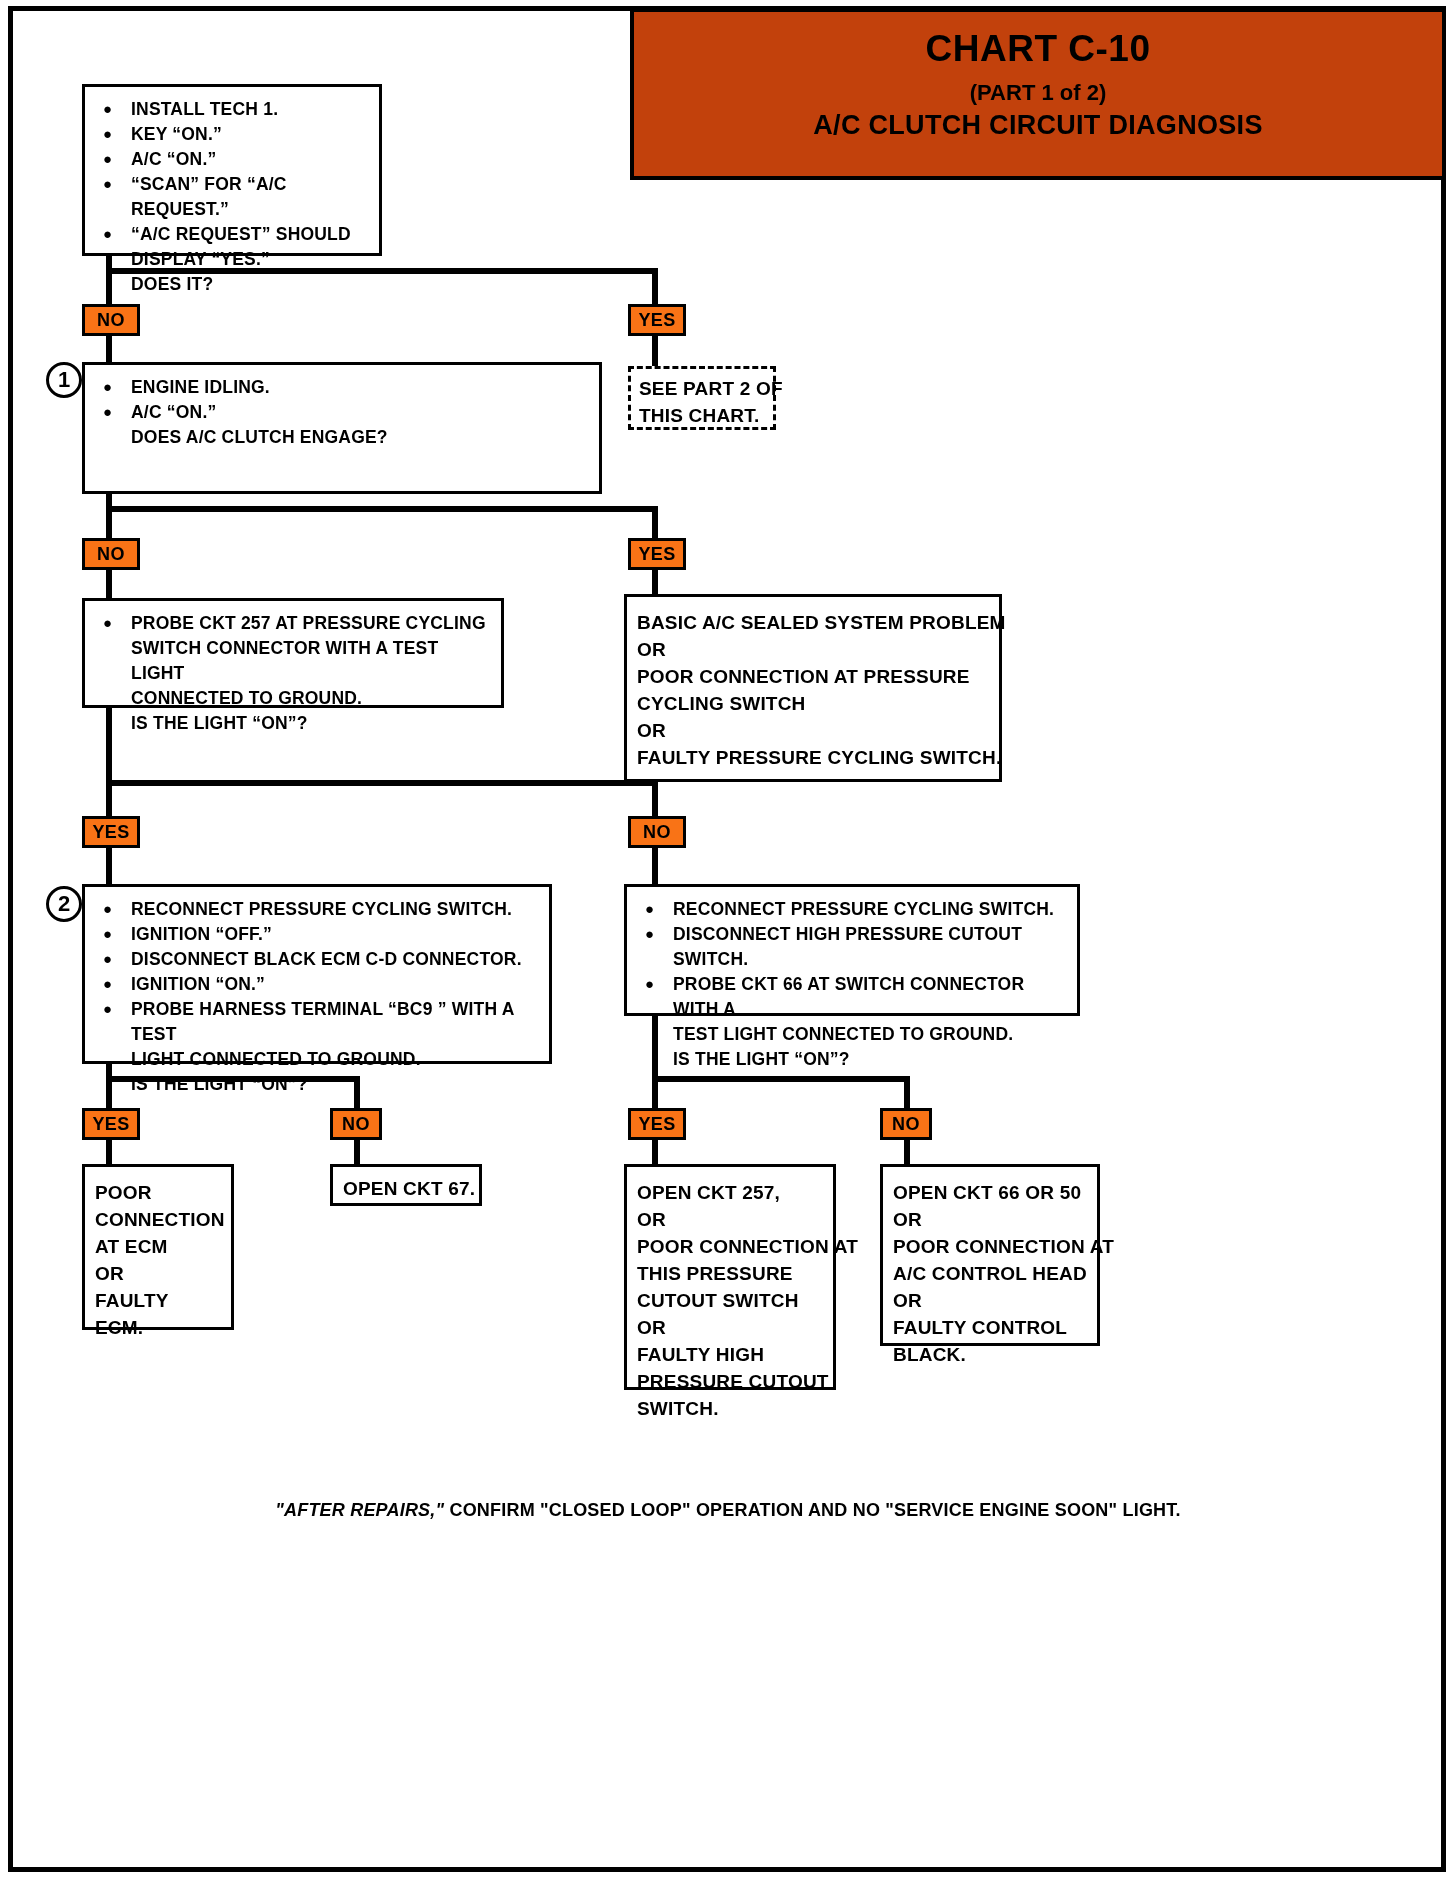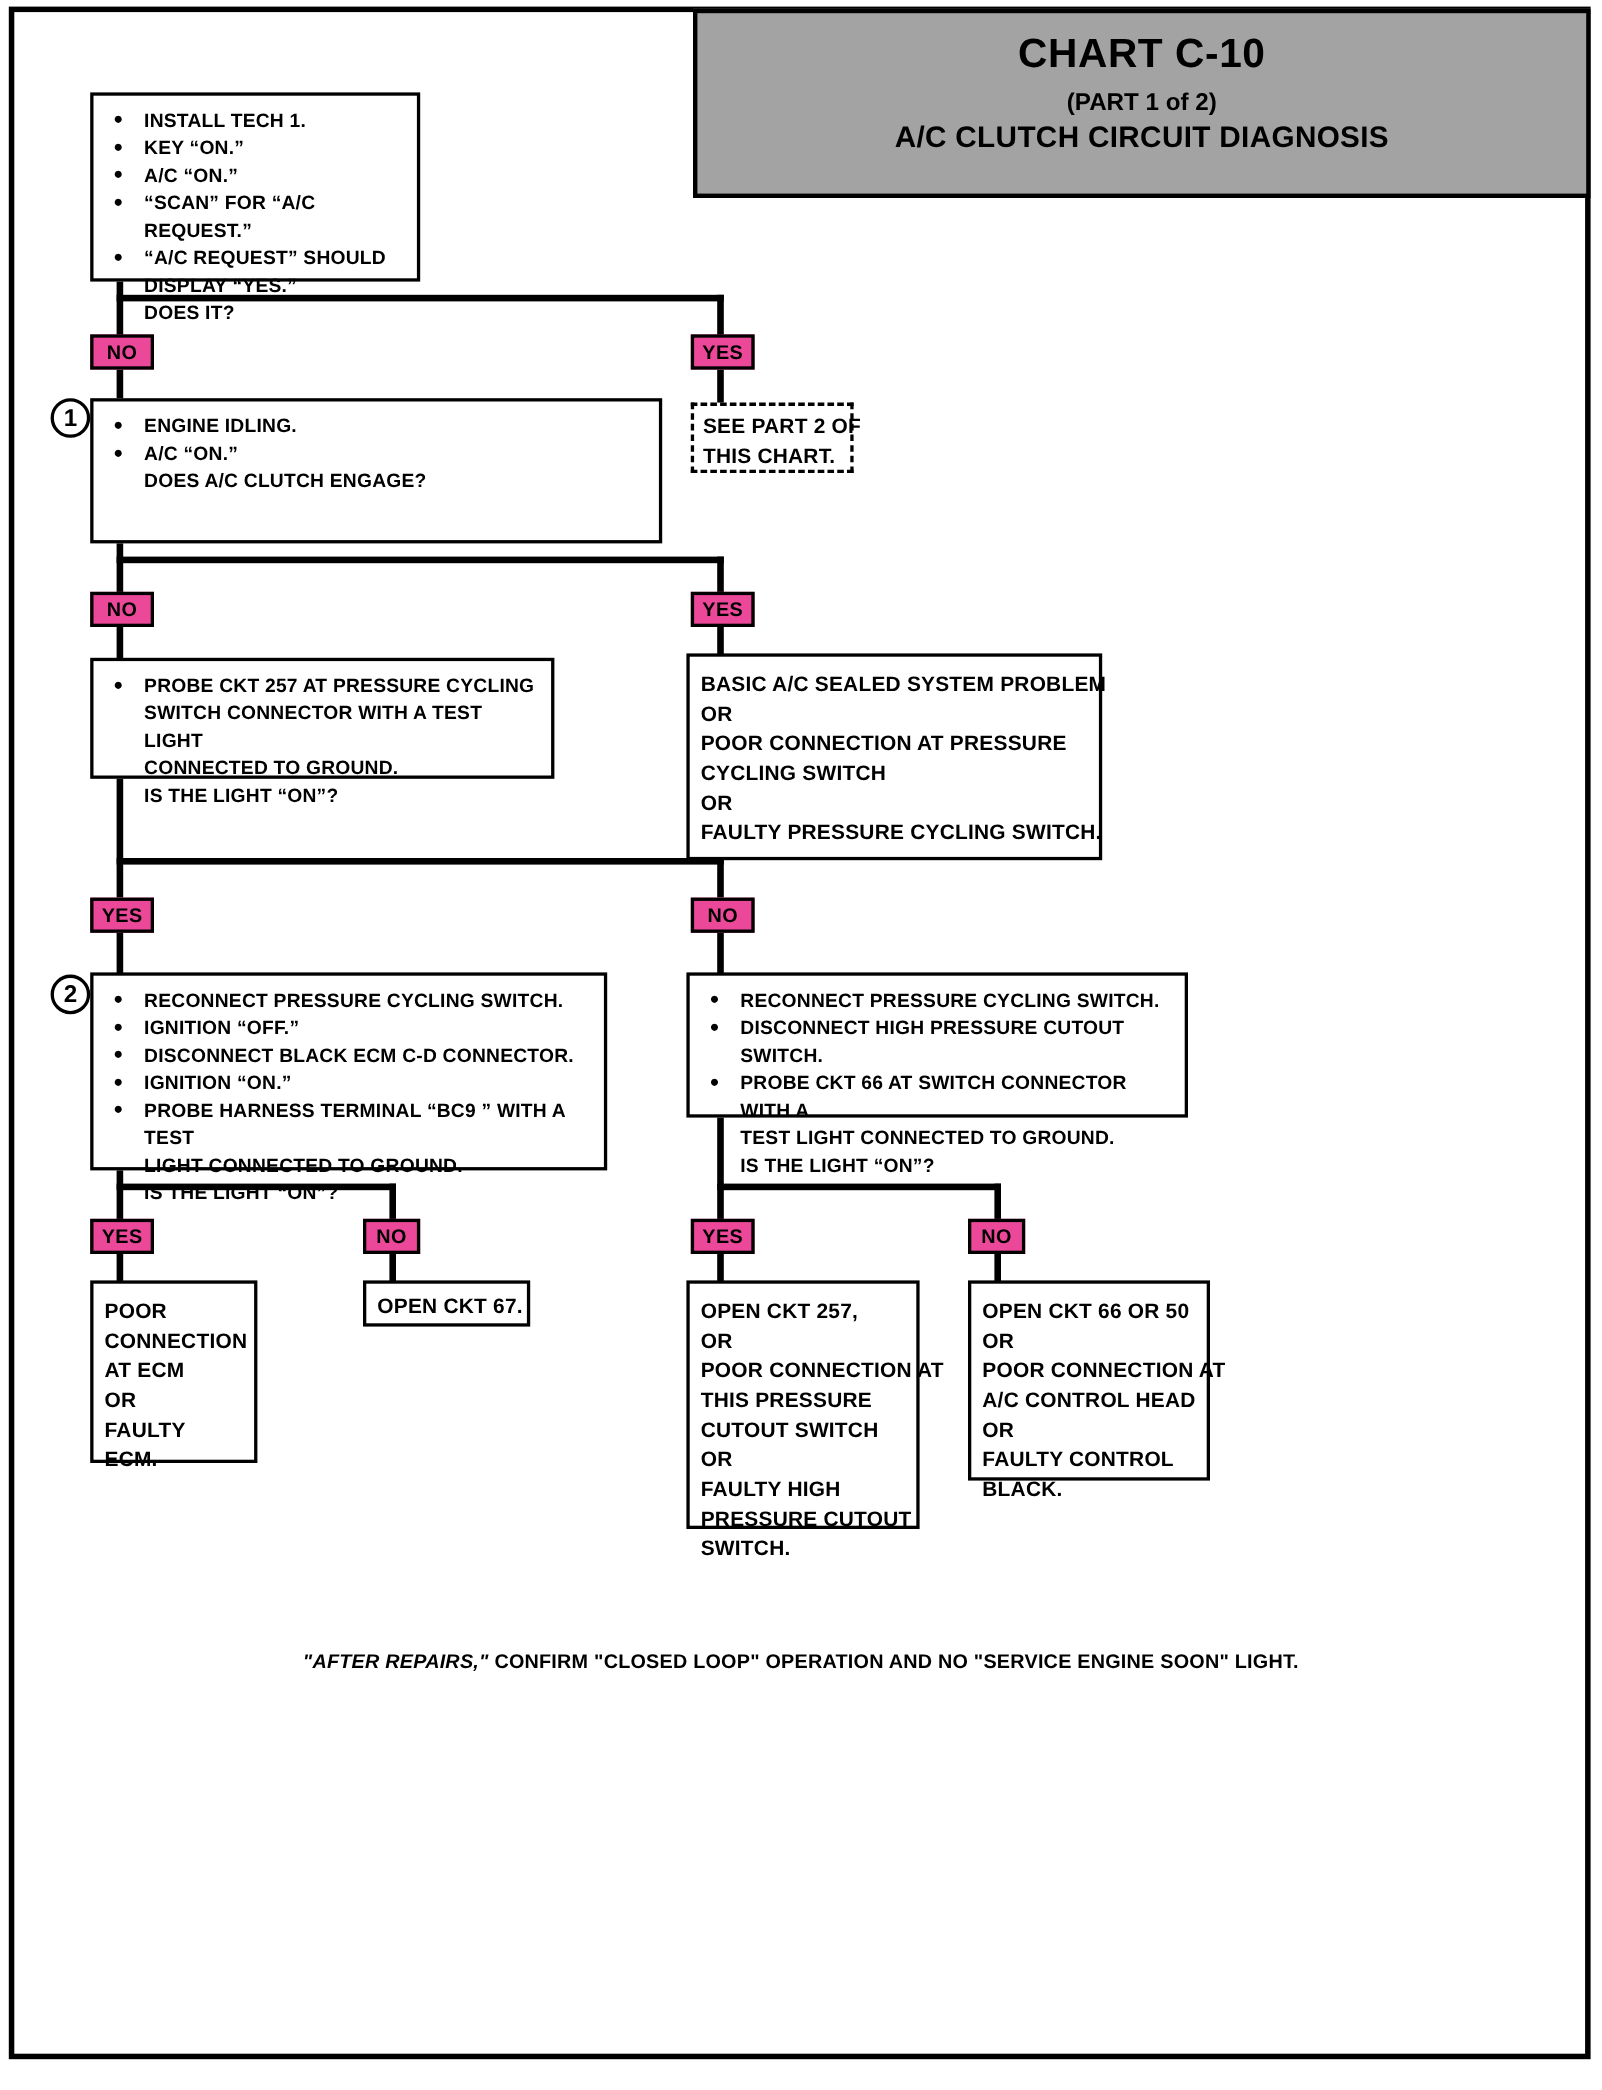--- a/index.html
+++ b/index.html
@@ -5,37 +5,37 @@
   html,body{margin:0;padding:0;background:#fff;}
   body{font-family:"Liberation Sans",sans-serif;}
   #page{position:relative;width:1456px;height:1900px;background:#fff;overflow:hidden;}
 
   
   .page-border{position:absolute;left:8px;top:6px;width:1438px;height:1866px;border:5px solid #000;box-sizing:border-box;}
 
   
   .box{position:absolute;box-sizing:border-box;border:3px solid #000;background:#fff;}
   .box.dashed{border:3px dashed #000;}
-  .lbl{position:absolute;box-sizing:border-box;border:3px solid #000;background:#ec4899;
+  .lbl{position:absolute;box-sizing:border-box;border:3px solid #000;background:#f97316;
        display:flex;align-items:center;justify-content:center;
        font-weight:bold;font-size:18px;letter-spacing:.4px;z-index:5;}
   .ln{position:absolute;background:#000;z-index:1;}
   .circ{position:absolute;box-sizing:border-box;border:3px solid #000;border-radius:50%;
         display:flex;align-items:center;justify-content:center;font-weight:bold;font-size:22px;background:#fff;z-index:6;}
 
   .content{position:absolute;box-sizing:border-box;padding:10px 12px;}
   ul.bl{list-style:none;margin:0;padding:0;}
   ul.bl li{position:relative;padding-left:34px;font-weight:bold;font-size:17.5px;line-height:25px;letter-spacing:.2px;}
   ul.bl li.b::before{content:"\25CF";position:absolute;left:6px;top:-1px;font-size:15px;}
   ul.bl li.nb{padding-left:34px;}
   .plain{font-weight:bold;font-size:19px;line-height:27px;letter-spacing:.2px;}
   .plain div{white-space:pre;}
 
   
-  .hdr{position:absolute;box-sizing:border-box;border:4px solid #000;background:#a3a3a3;
+  .hdr{position:absolute;box-sizing:border-box;border:4px solid #000;background:#c2410c;
        text-align:center;}
   .hdr .t1{font-weight:bold;font-size:37px;letter-spacing:.5px;margin-top:16px;}
   .hdr .t2{font-weight:bold;font-size:22px;margin-top:10px;}
   .hdr .t3{font-weight:bold;font-size:27px;margin-top:4px;letter-spacing:.3px;text-align:center;}
 
   
   .footer{position:absolute;left:0;right:0;text-align:center;font-weight:bold;font-size:18px;letter-spacing:.2px;}
   .footer i{font-style:italic;}
 </style>
 </head>

